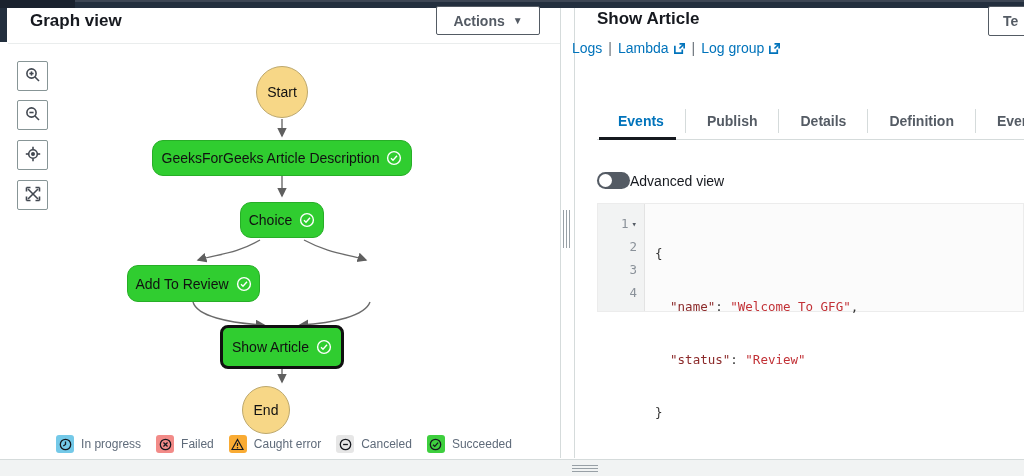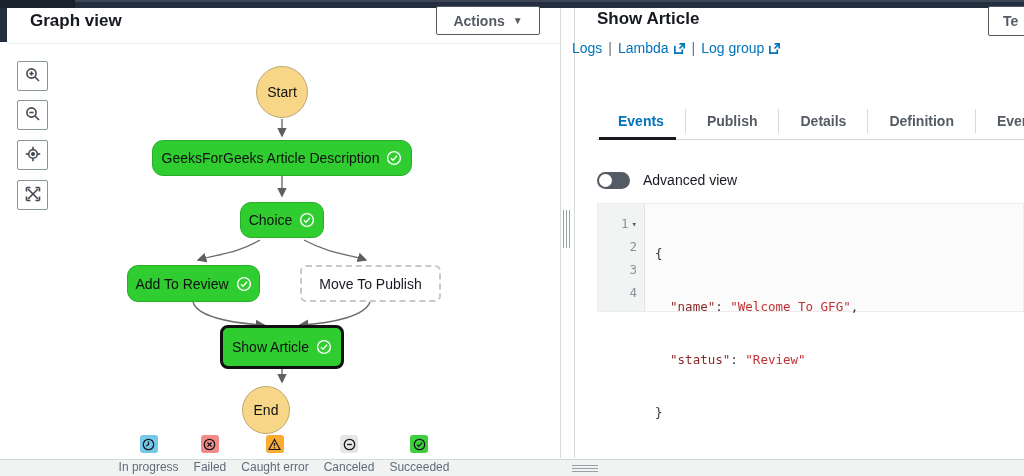--- a/index.html
+++ b/index.html
@@ -38,21 +38,21 @@
     font-size:14px; color:#111; gap:7px; }
   .node-circle { border-radius:50%; background:#f7d787; border:1px solid #bda86d; }
   .node-green { background:#30cd30; border:1px solid #27ae27; border-radius:11px; }
   .node-dashed { background:#fff; border:2px dashed #c3c9cd; border-radius:6px; color:#16191f; }
   .node-selected { border:3px solid #101010; border-radius:8px; }
   .check-ic svg { display:block; }
 
   
   .legend { position:absolute; left:8px; top:435px; width:552px; display:flex; justify-content:center;
     align-items:center; gap:15px; }
-  .legend-item { display:flex; align-items:center; gap:7px;flex-direction:column; }
+  .legend-item { display:flex; align-items:center; gap:7px; }
   .legend-chip { width:18px; height:18px; border-radius:3px; display:flex; align-items:center; justify-content:center; }
   .legend-label { font-size:12px; color:#5f6b7a; }
 
   
   .rp-title { position:absolute; left:597px; top:9px; font-size:17px; font-weight:700; }
   .test-btn { position:absolute; left:988px; top:6px; width:70px; height:30px; background:#fff;
     border:1px solid #545b64; border-radius:2px; color:#545b64; font-weight:700; font-size:14px;
     display:flex; align-items:center; padding-left:14px; cursor:pointer; }
   .links-row { position:absolute; left:572px; top:40px; font-size:14px; color:#0073bb; display:flex;
     align-items:flex-start; gap:6px; }
@@ -60,21 +60,21 @@
   .link { color:#0073bb; text-decoration:none; cursor:pointer; display:flex; align-items:center; gap:4px; }
   .ext-ic svg { display:block; }
 
   .tabs { position:absolute; left:597px; top:106px; display:flex; align-items:center; height:30px; }
   .tab { font-size:14px; font-weight:700; color:#545b64; padding:0 21px; cursor:pointer; white-space:nowrap; }
   .tab.active { color:#0073bb; }
   .tab-div { width:1px; height:24px; background:#d5dbdb; }
   .tabs-underline { position:absolute; left:597px; top:139px; width:427px; height:1px; background:#d5dbdb; }
   .tab-active-line { position:absolute; left:599px; top:137px; width:77px; height:3px; background:#16191f; }
 
-  .toggle-row { position:absolute; left:597px; top:172px; display:flex; gap:13px; }
+  .toggle-row { position:absolute; left:597px; top:172px; display:flex; align-items:center; gap:0; }
   .toggle { width:33px; height:17px; border-radius:9px; background:#545b64; position:relative; cursor:pointer; }
   .toggle-knob { position:absolute; left:2px; top:2px; width:13px; height:13px; border-radius:50%; background:#fff; }
   .toggle-label { font-size:14px; color:#16191f; }
 
   
   .editor { position:absolute; left:597px; top:203px; width:427px; height:109px; background:#fbfbfb;
     border:1px solid #ececec; display:flex; font-family:"DejaVu Sans Mono", monospace; font-size:12.5px; }
   .gutter { width:47px; background:#f2f3f3; border-right:1px solid #e3e3e3; padding-top:8px; }
   .gutter-row { height:23px; display:flex; align-items:center; justify-content:flex-end; padding-right:7px;
     color:#8a9199; gap:3px; }
@@ -203,23 +203,20 @@
   <div class="node node-green" style="left:127px;top:265px;width:133px;height:37px;">
     <span>Add To Review</span>
     <span class="check-ic">
       <svg width="16" height="16" viewBox="0 0 16 16">
           <circle cx="8" cy="8" r="6.4" stroke="#fff" stroke-width="1.4" fill="none"></circle>
           <path d="M5 8.2 l2 2 l4 -4.4" stroke="#fff" stroke-width="1.4" fill="none"></path>
         </svg>
     </span>
   </div>
 
-  <div class="node node-dashed" style="left:300px;top:265px;width:141px;height:37px;">
-    <span>Move To Publish</span>
-  </div>
 
   <div class="node node-green node-selected" style="left:220px;top:325px;width:124px;height:44px;">
     <span>Show Article</span>
     <span class="check-ic">
       <svg width="16" height="16" viewBox="0 0 16 16">
           <circle cx="8" cy="8" r="6.4" stroke="#fff" stroke-width="1.4" fill="none"></circle>
           <path d="M5 8.2 l2 2 l4 -4.4" stroke="#fff" stroke-width="1.4" fill="none"></path>
         </svg>
     </span>
   </div>

